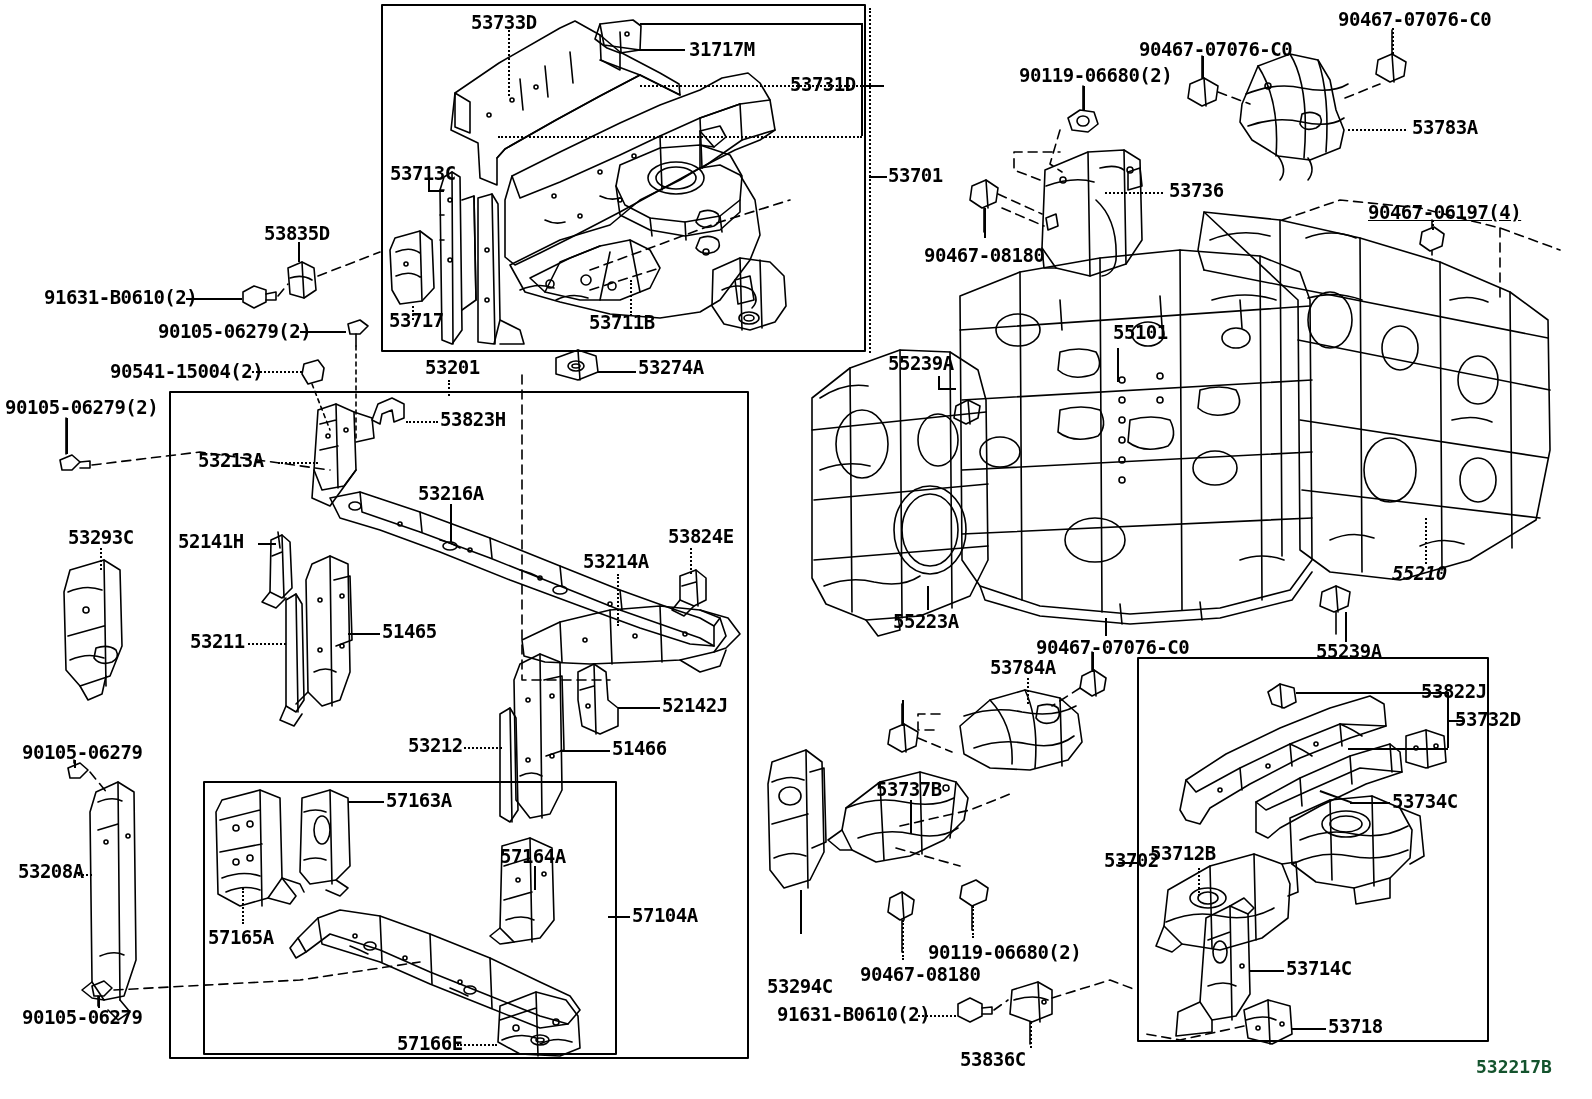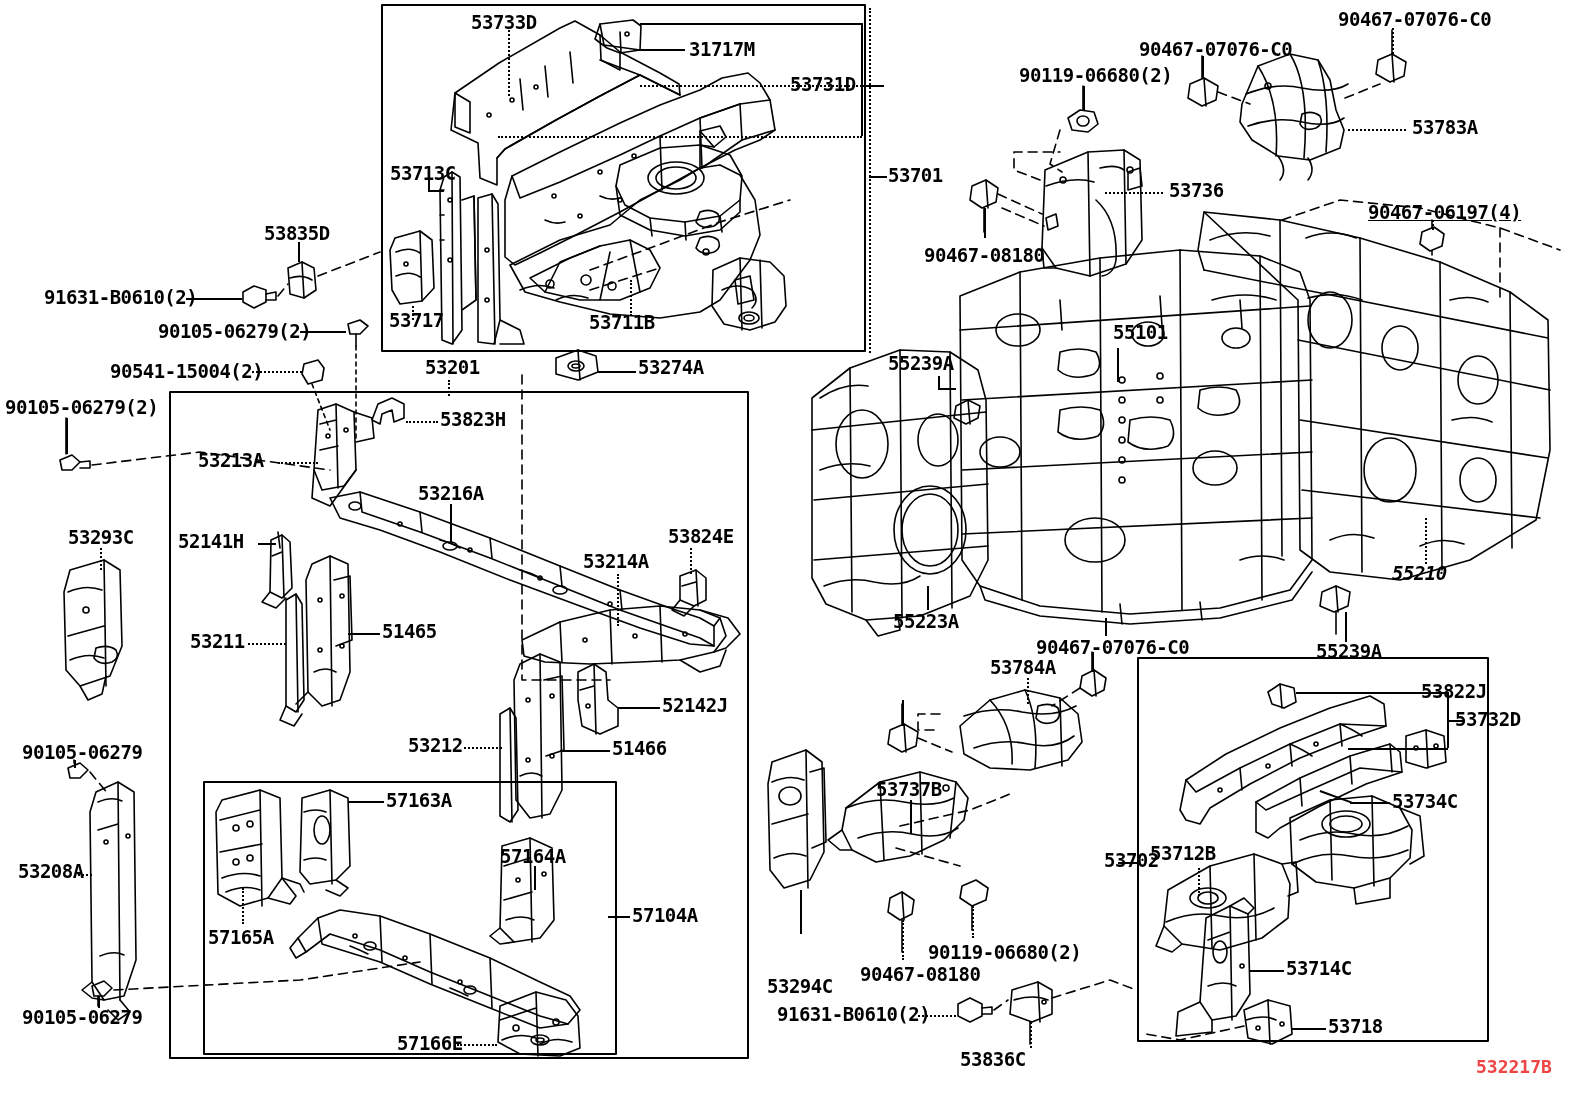--- a/index.html
+++ b/index.html
@@ -20,21 +20,21 @@
     color:#000000;
     white-space:nowrap;
     line-height:1;
     -webkit-font-smoothing:none;
   }
   .diagid{
     position:absolute;
     font-size:18px;
     font-weight:700;
     letter-spacing:0px;
-    color:#ef4444;
+    color:#14532d;
     white-space:nowrap;
     font-family:"DejaVu Sans Mono","Liberation Mono",monospace;
   }
   
   .lead{position:absolute;background:#000;}
   .lead-h{height:1.5px;}
   .lead-v{width:1.5px;}
   .lead-dot-h{
     position:absolute;height:0;
     border-top:2px dotted #000;

